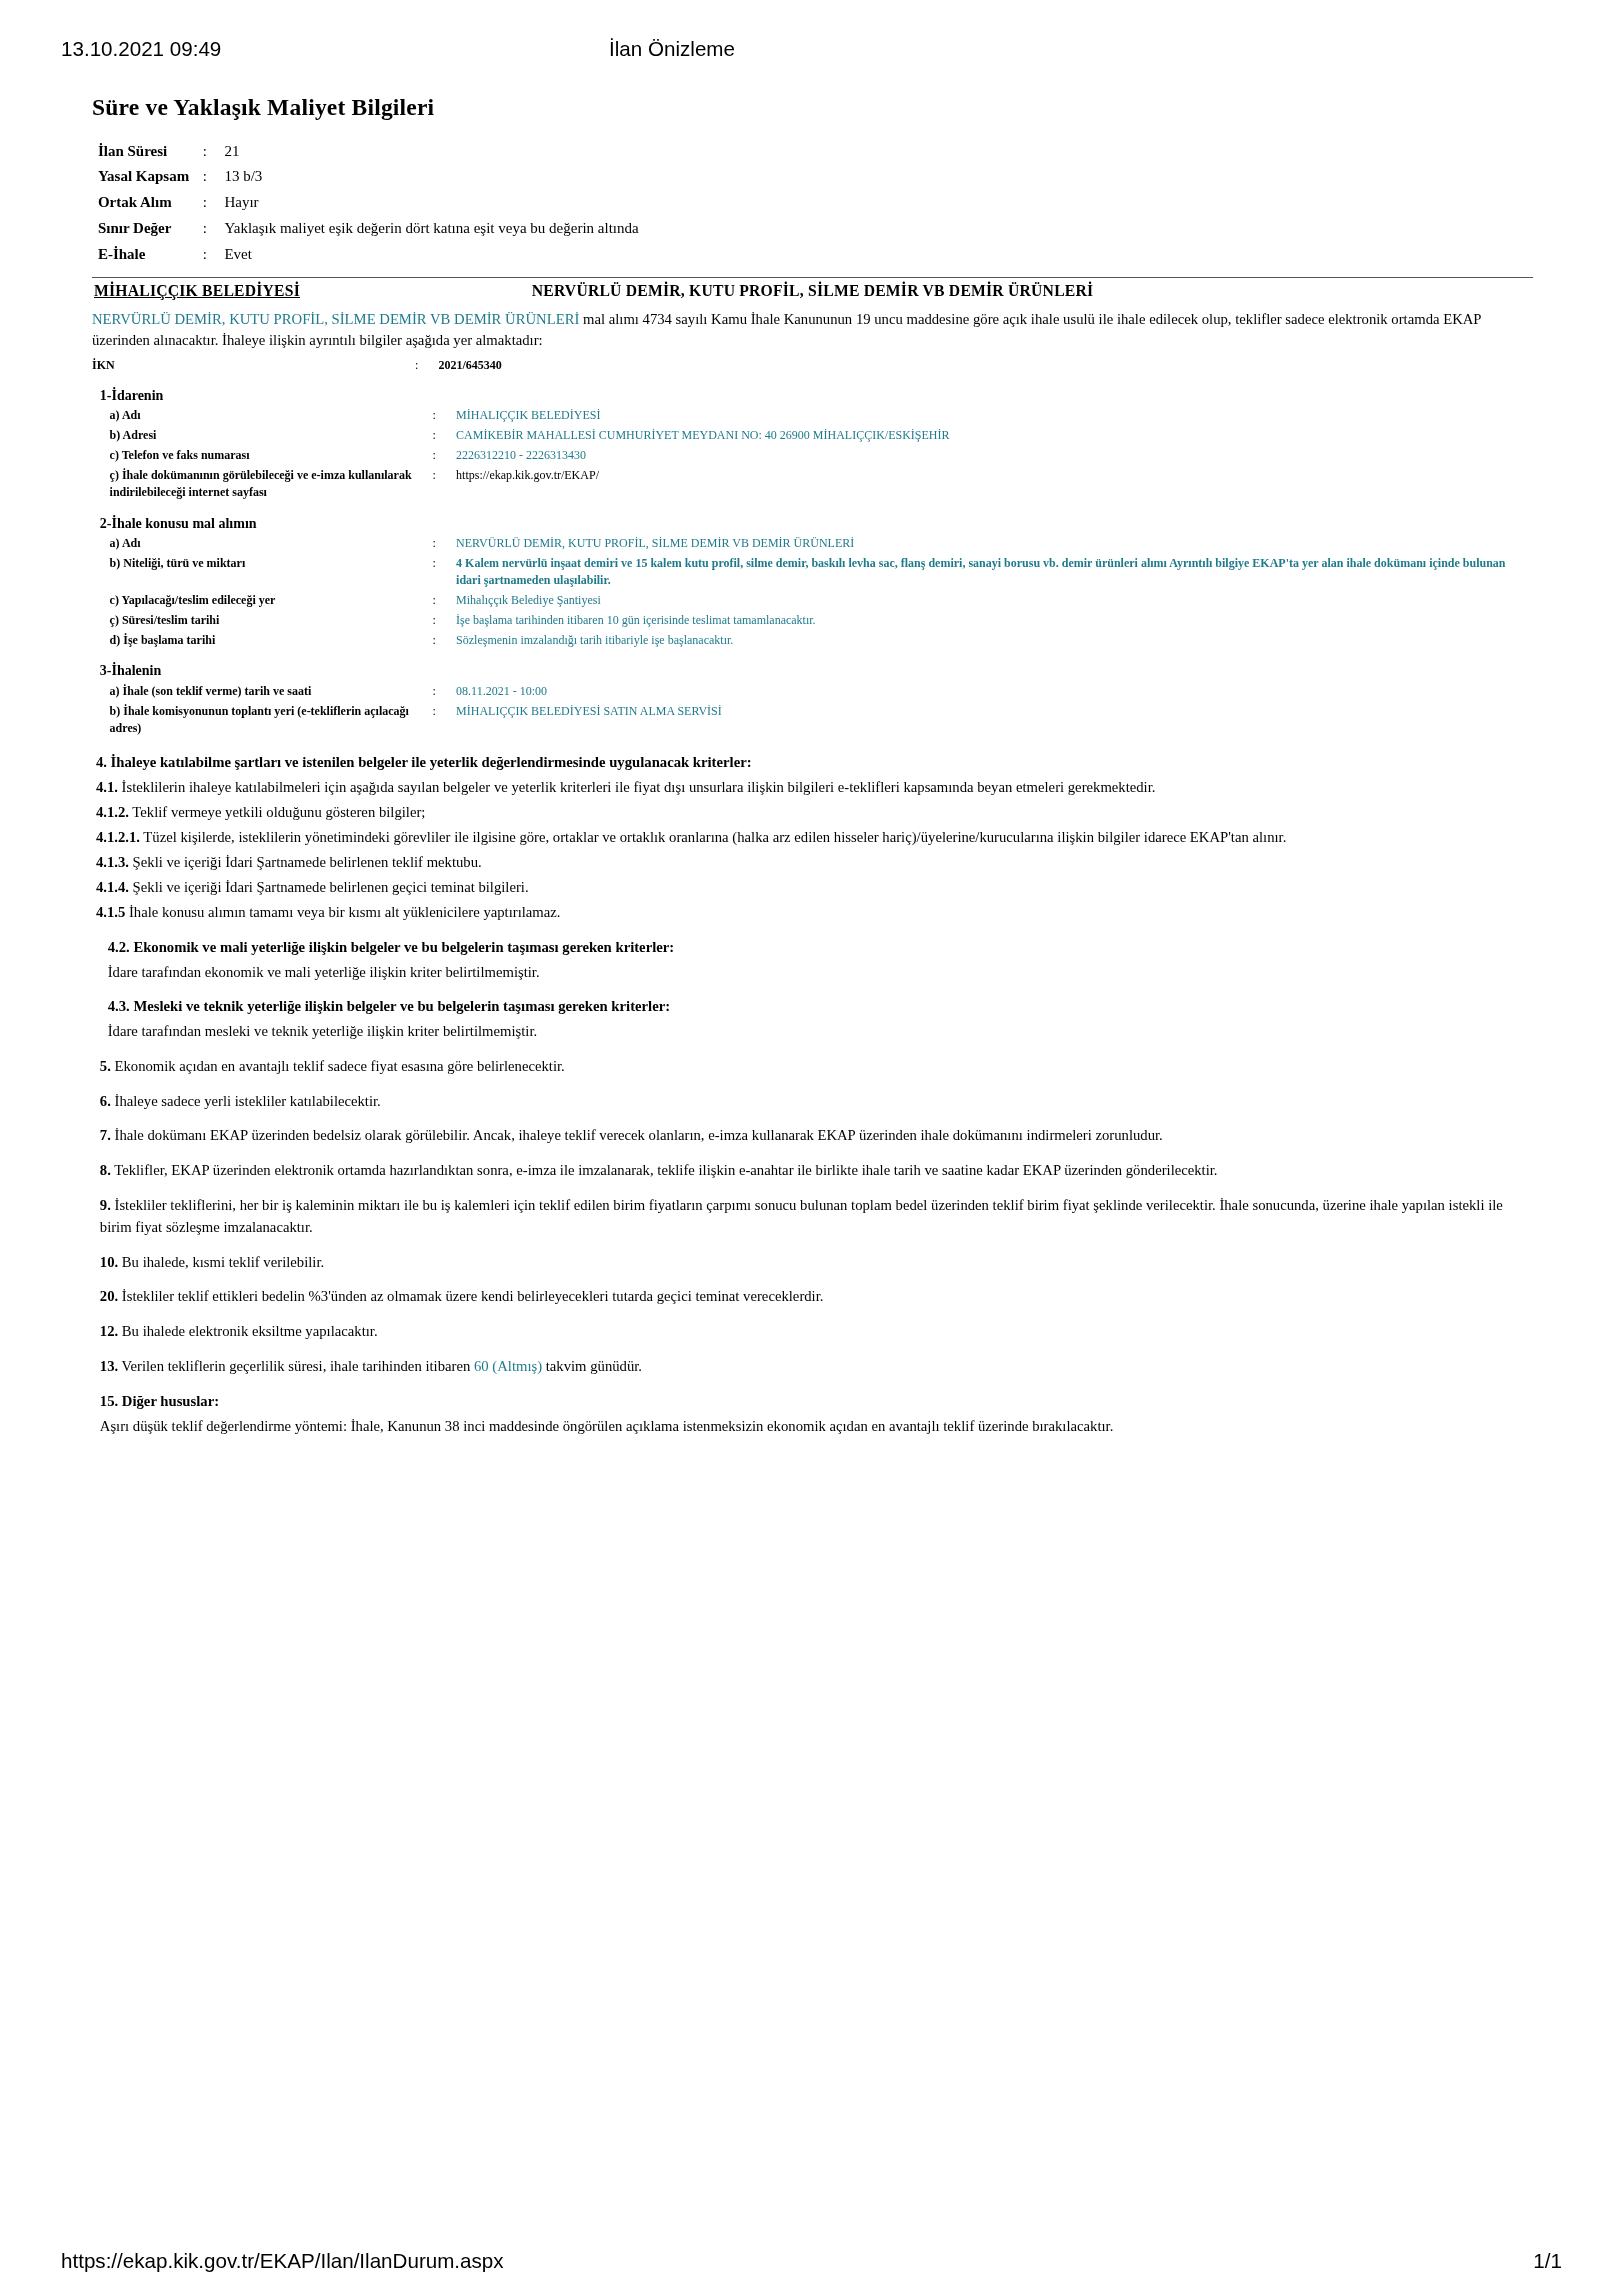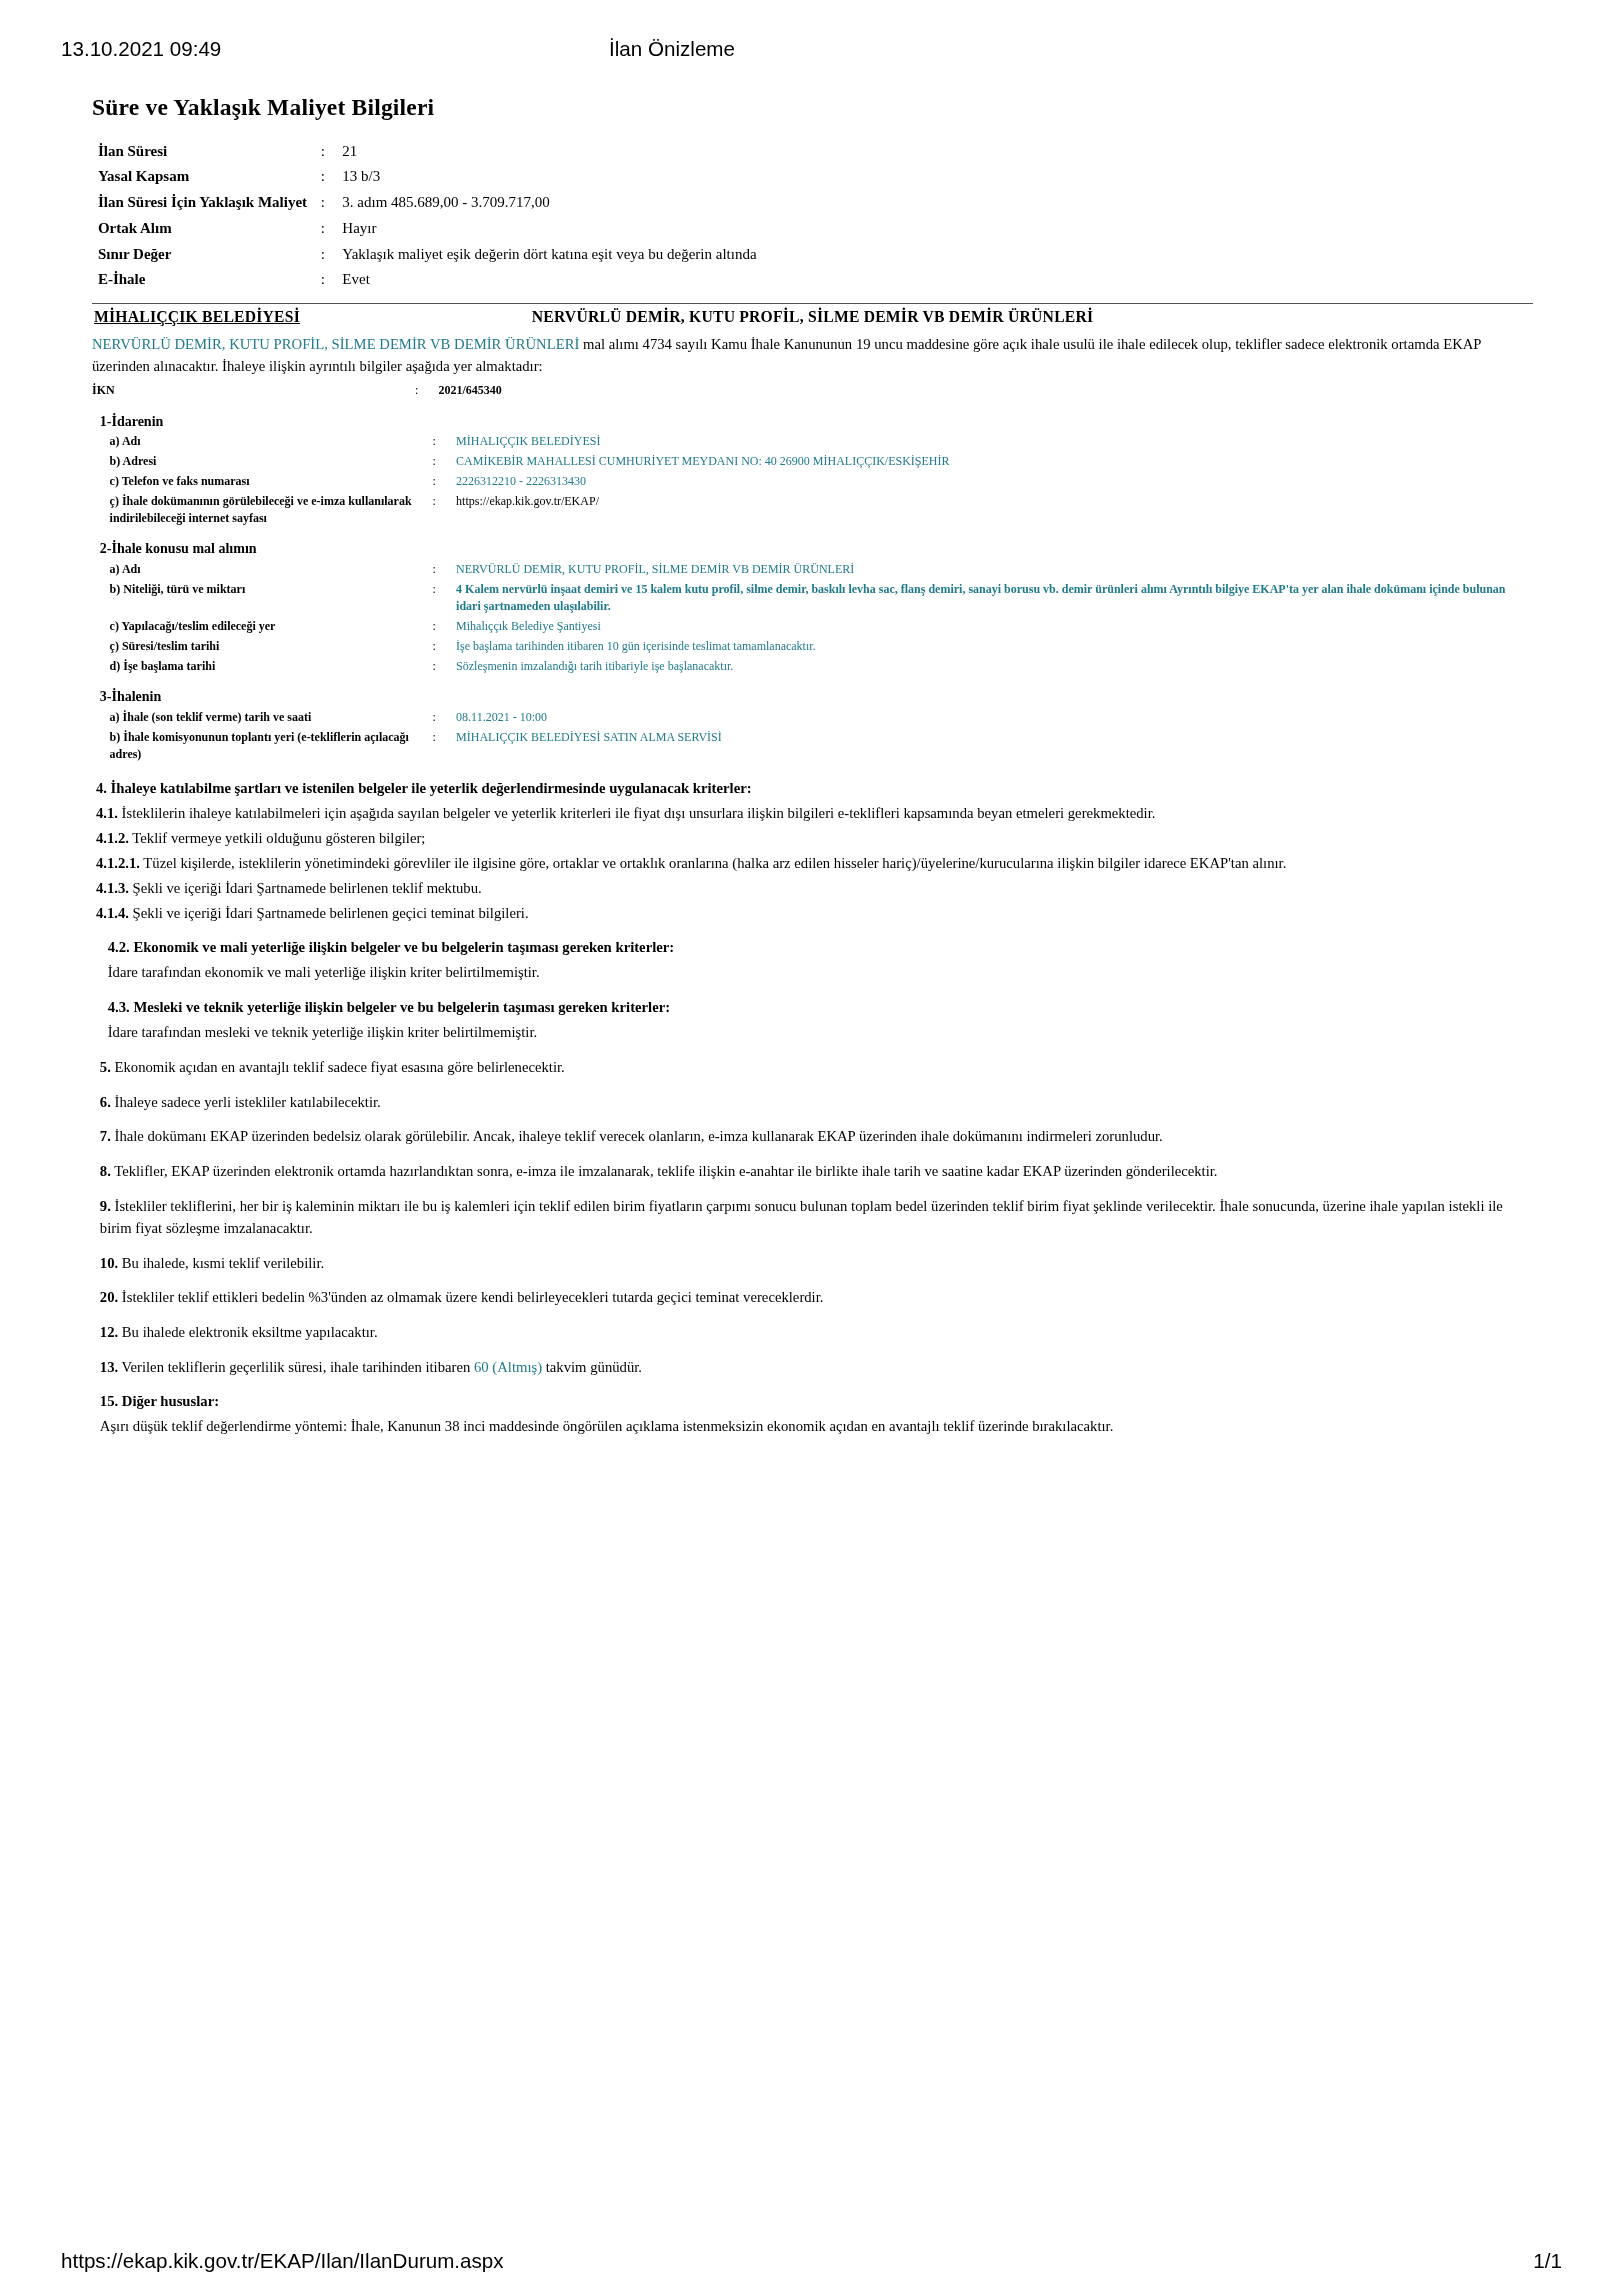--- a/index.html
+++ b/index.html
@@ -208,25 +208,20 @@
       <tbody id="summary-rows">
           <tr>
             <td class="sum-lbl">İlan Süresi</td>
             <td class="sum-colon">:</td>
             <td class="sum-val">21</td>
           </tr>
           <tr>
             <td class="sum-lbl">Yasal Kapsam</td>
             <td class="sum-colon">:</td>
             <td class="sum-val">13 b/3</td>
-          </tr>
-          <tr>
-            <td class="sum-lbl">İlan Süresi İçin Yaklaşık Maliyet</td>
-            <td class="sum-colon">:</td>
-            <td class="sum-val">3. adım 485.689,00 - 3.709.717,00</td>
           </tr>
           <tr>
             <td class="sum-lbl">Ortak Alım</td>
             <td class="sum-colon">:</td>
             <td class="sum-val">Hayır</td>
           </tr>
           <tr>
             <td class="sum-lbl">Sınır Değer</td>
             <td class="sum-colon">:</td>
             <td class="sum-val">Yaklaşık maliyet eşik değerin dört katına eşit veya bu değerin altında</td>
@@ -333,20 +328,21 @@
         </tbody>
       </table>
 
     <div id="clauses">
         <div class="para b noind"><b>4. İhaleye katılabilme şartları ve istenilen belgeler ile yeterlik değerlendirmesinde uygulanacak kriterler:</b></div>
         <div class="para tight noind"><b>4.1.</b> İsteklilerin ihaleye katılabilmeleri için aşağıda sayılan belgeler ve yeterlik kriterleri ile fiyat dışı unsurlara ilişkin bilgileri e-teklifleri kapsamında beyan etmeleri gerekmektedir.</div>
         <div class="para tight noind"><b>4.1.2.</b> Teklif vermeye yetkili olduğunu gösteren bilgiler;</div>
         <div class="para tight noind"><b>4.1.2.1.</b> Tüzel kişilerde, isteklilerin yönetimindeki görevliler ile ilgisine göre, ortaklar ve ortaklık oranlarına (halka arz edilen hisseler hariç)/üyelerine/kurucularına ilişkin bilgiler idarece EKAP'tan alınır.</div>
         <div class="para tight noind"><b>4.1.3.</b> Şekli ve içeriği İdari Şartnamede belirlenen teklif mektubu.</div>
         <div class="para tight noind"><b>4.1.4.</b> Şekli ve içeriği İdari Şartnamede belirlenen geçici teminat bilgileri.</div>
+        <div class="para tight noind"><b>4.1.5</b> İhale konusu alımın tamamı veya bir kısmı alt yüklenicilere yaptırılamaz.</div>
         <div class="para b indent"><b>4.2. Ekonomik ve mali yeterliğe ilişkin belgeler ve bu belgelerin taşıması gereken kriterler:</b></div>
         <div class="para tight indent">İdare tarafından ekonomik ve mali yeterliğe ilişkin kriter belirtilmemiştir.</div>
         <div class="para b indent"><b>4.3. Mesleki ve teknik yeterliğe ilişkin belgeler ve bu belgelerin taşıması gereken kriterler:</b></div>
         <div class="para tight indent">İdare tarafından mesleki ve teknik yeterliğe ilişkin kriter belirtilmemiştir.</div>
         <div class="para"><b>5.</b> Ekonomik açıdan en avantajlı teklif sadece fiyat esasına göre belirlenecektir.</div>
         <div class="para"><b>6.</b> İhaleye sadece yerli istekliler katılabilecektir.</div>
         <div class="para"><b>7.</b> İhale dokümanı EKAP üzerinden bedelsiz olarak görülebilir. Ancak, ihaleye teklif verecek olanların, e-imza kullanarak EKAP üzerinden ihale dokümanını indirmeleri zorunludur.</div>
         <div class="para"><b>8.</b> Teklifler, EKAP üzerinden elektronik ortamda hazırlandıktan sonra, e-imza ile imzalanarak, teklife ilişkin e-anahtar ile birlikte ihale tarih ve saatine kadar EKAP üzerinden gönderilecektir.</div>
         <div class="para"><b>9.</b> İstekliler tekliflerini, her bir iş kaleminin miktarı ile bu iş kalemleri için teklif edilen birim fiyatların çarpımı sonucu bulunan toplam bedel üzerinden teklif birim fiyat şeklinde verilecektir. İhale sonucunda, üzerine ihale yapılan istekli ile birim fiyat sözleşme imzalanacaktır.</div>
         <div class="para"><b>10.</b> Bu ihalede, kısmi teklif verilebilir.</div>

